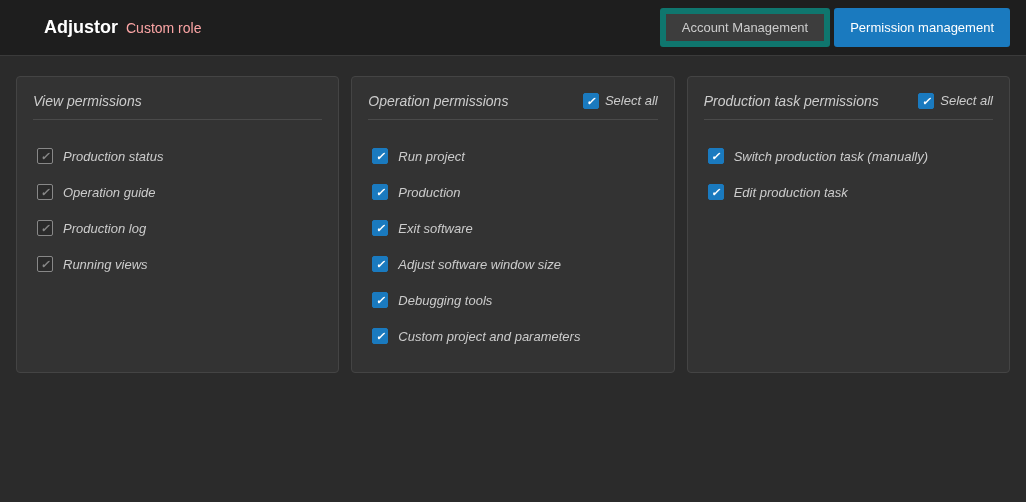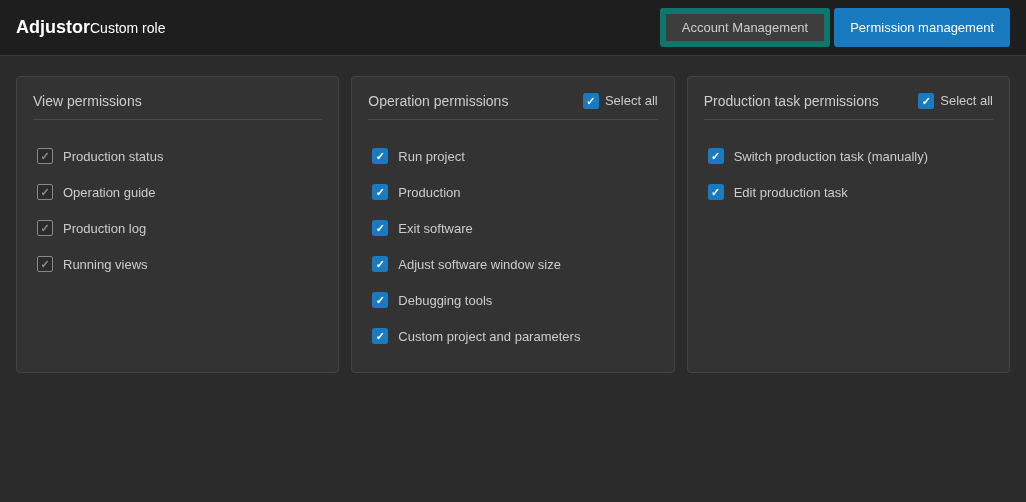--- a/index.html
+++ b/index.html
@@ -19,29 +19,30 @@
       height: 56px;
       display: flex;
       align-items: center;
       justify-content: space-between;
       padding: 0 16px;
       border-bottom: 1px solid #3a3a3a;
     }
     .header-left {
       display: flex;
       align-items: center;
-      gap: 0;
+      gap: 8px;
+      margin-left: 28px;
     }
     .app-title {
       color: #ffffff;
       font-size: 18px;
       font-weight: 600;
     }
     .role-label {
-      color: #ffffff;
+      color: #fca5a5;
       font-size: 14px;
     }
     .header-right {
       display: flex;
       gap: 4px;
     }
     .header-btn {
       padding: 6px 16px;
       border: none;
       border-radius: 3px;
@@ -67,20 +68,21 @@
     }
 
     
     .permission-panel {
       flex: 1;
       background-color: #333333;
       border: 1px solid #444444;
       border-radius: 4px;
       padding: 16px;
       margin-right: 12px;
+      font-style: italic;
     }
     .permission-panel:last-child {
       margin-right: 0;
     }
 
     .panel-header {
       display: flex;
       align-items: center;
       justify-content: space-between;
       margin-bottom: 20px;

